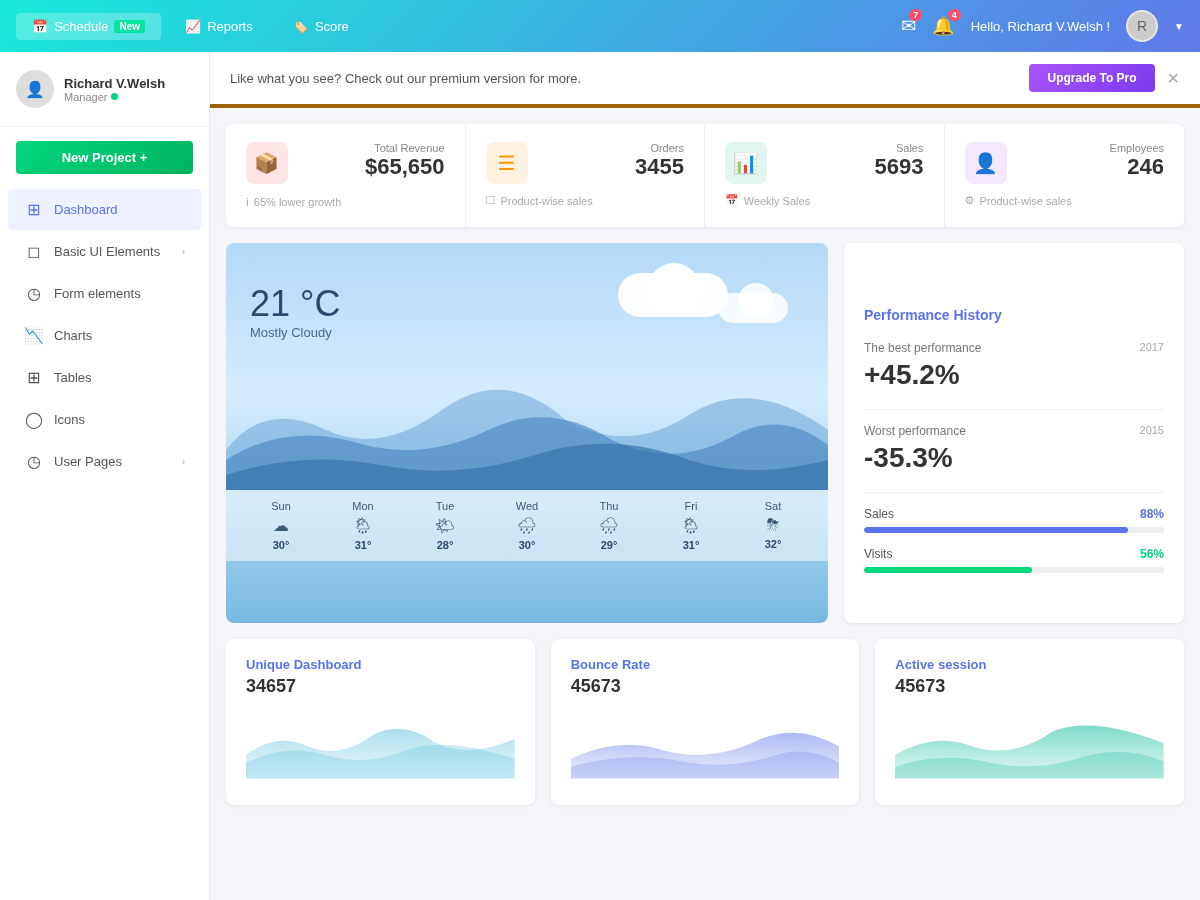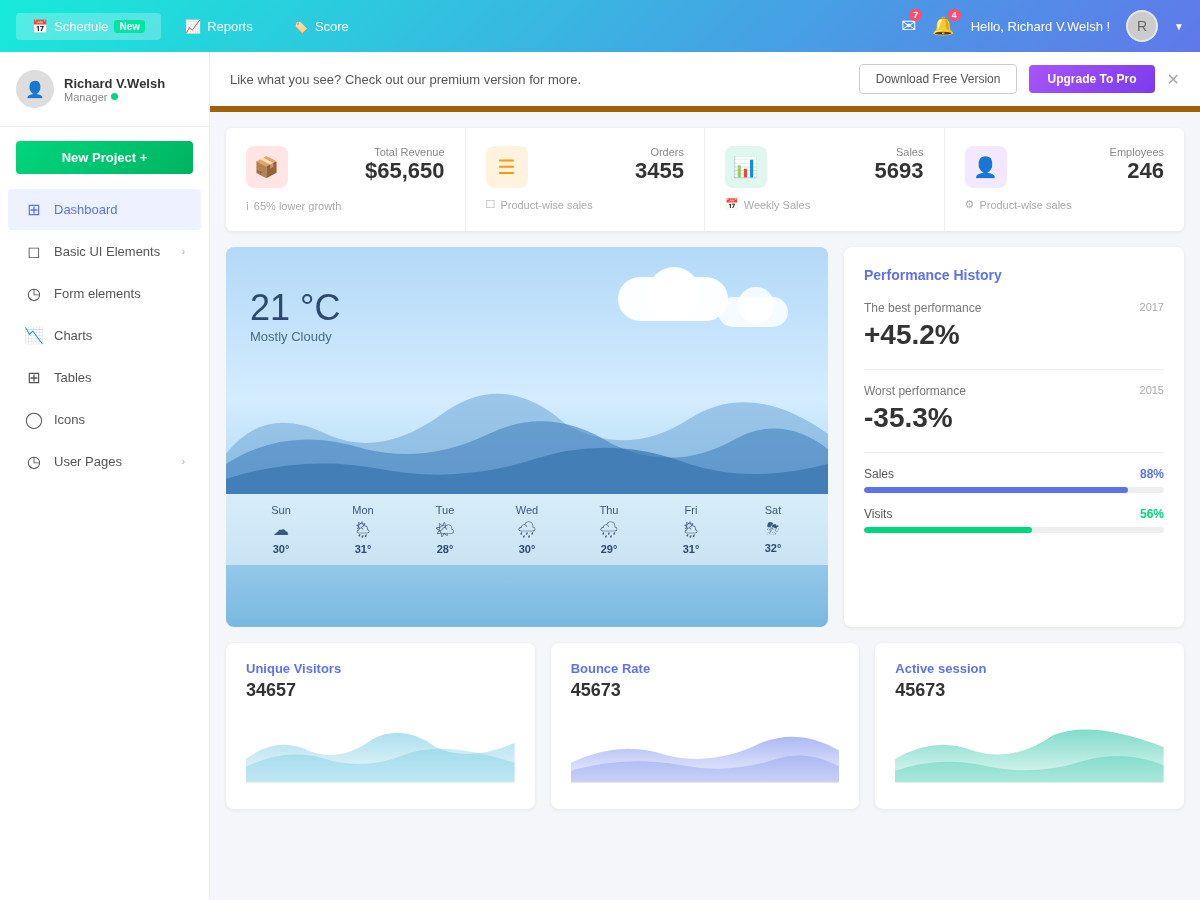--- a/index.html
+++ b/index.html
@@ -143,21 +143,21 @@
       background: #f4f6f9;
     }
 
     
     .banner {
       background: white;
       padding: 12px 20px;
       display: flex;
       align-items: center;
       gap: 12px;
-      border-bottom: 6px solid #a16207;
+      border-bottom: 4px solid #a16207;
       font-size: 13px;
       color: #555;
     }
     .banner-text { flex: 1; }
     .banner-btn-outline {
       border: 1px solid #ccc;
       background: white;
       color: #555;
       padding: 7px 16px;
       border-radius: 4px;
@@ -258,21 +258,21 @@
     .forecast-icon { font-size: 16px; margin: 4px 0; }
     .forecast-temp { font-size: 11px; font-weight: 600; color: #2d4a6e; }
 
     
     .performance-card {
       background: white;
       border-radius: 8px;
       padding: 20px;
       box-shadow: 0 1px 4px rgba(0,0,0,0.07);
     }
-    .perf-title { font-size: 14px; color: #5b73e8; font-weight: 600; margin-bottom: 18px; }
+    .perf-title { font-size: 14px; color: #5b73e8; font-weight: 600; margin-bottom: 18px; margin-top: 44px; }
     .perf-metric { margin-bottom: 18px; }
     .perf-metric-label { font-size: 12px; color: #777; }
     .perf-metric-year { float: right; font-size: 11px; color: #aaa; }
     .perf-metric-value { font-size: 28px; font-weight: 700; color: #333; margin: 4px 0; }
     .perf-metric-value.positive { color: #333; }
     .perf-metric-value.negative { color: #333; }
     .perf-divider { border: none; border-top: 1px solid #f0f0f0; margin: 14px 0; }
     .progress-section { margin-top: 14px; }
     .progress-row { margin-bottom: 14px; }
     .progress-label { font-size: 12px; color: #555; display: flex; justify-content: space-between; margin-bottom: 6px; }
@@ -387,21 +387,20 @@
       <span class="icon">◷</span>
       <span>User Pages</span>
       <span class="arrow">›</span>
     </div>
   </aside>
 
   <main class="main-content">
 
     <div class="banner">
       <span class="banner-text">Like what you see? Check out our premium version for more.</span>
-      <button class="banner-btn-outline">Download Free Version</button>
       <button class="banner-btn-purple">Upgrade To Pro</button>
       <span class="banner-close">✕</span>
     </div>
 
     <div class="stats-row">
       <div class="stat-card">
         <div class="stat-top">
           <div class="stat-icon red">📦</div>
           <div class="stat-info">
             <div class="stat-label">Total Revenue</div>
@@ -551,21 +550,21 @@
             <div class="progress-bar-bg">
               <div class="progress-bar-fill green" style="width:56%;"></div>
             </div>
           </div>
         </div>
       </div>
     </div>
 
     <div class="bottom-stats">
       <div class="bottom-stat-card">
-        <div class="bottom-stat-title">Unique Visitors</div>
+        <div class="bottom-stat-title">Unique Dashboard</div>
         <div class="bottom-stat-value">34657</div>
         <div class="wave-preview">
           <svg viewBox="0 0 340 80" xmlns="http://www.w3.org/2000/svg" style="width:100%;height:80px;">
             <defs>
               <linearGradient id="g1" x1="0" y1="0" x2="0" y2="1">
                 <stop offset="0%" stop-color="#5bc0de" stop-opacity="0.5"></stop>
                 <stop offset="100%" stop-color="#5bc0de" stop-opacity="0.1"></stop>
               </linearGradient>
             </defs>
             <path d="M0,80 L0,50 Q40,20 80,40 Q120,55 160,25 Q200,5 240,35 Q280,55 340,30 L340,80 Z" fill="url(#g1)"></path>

